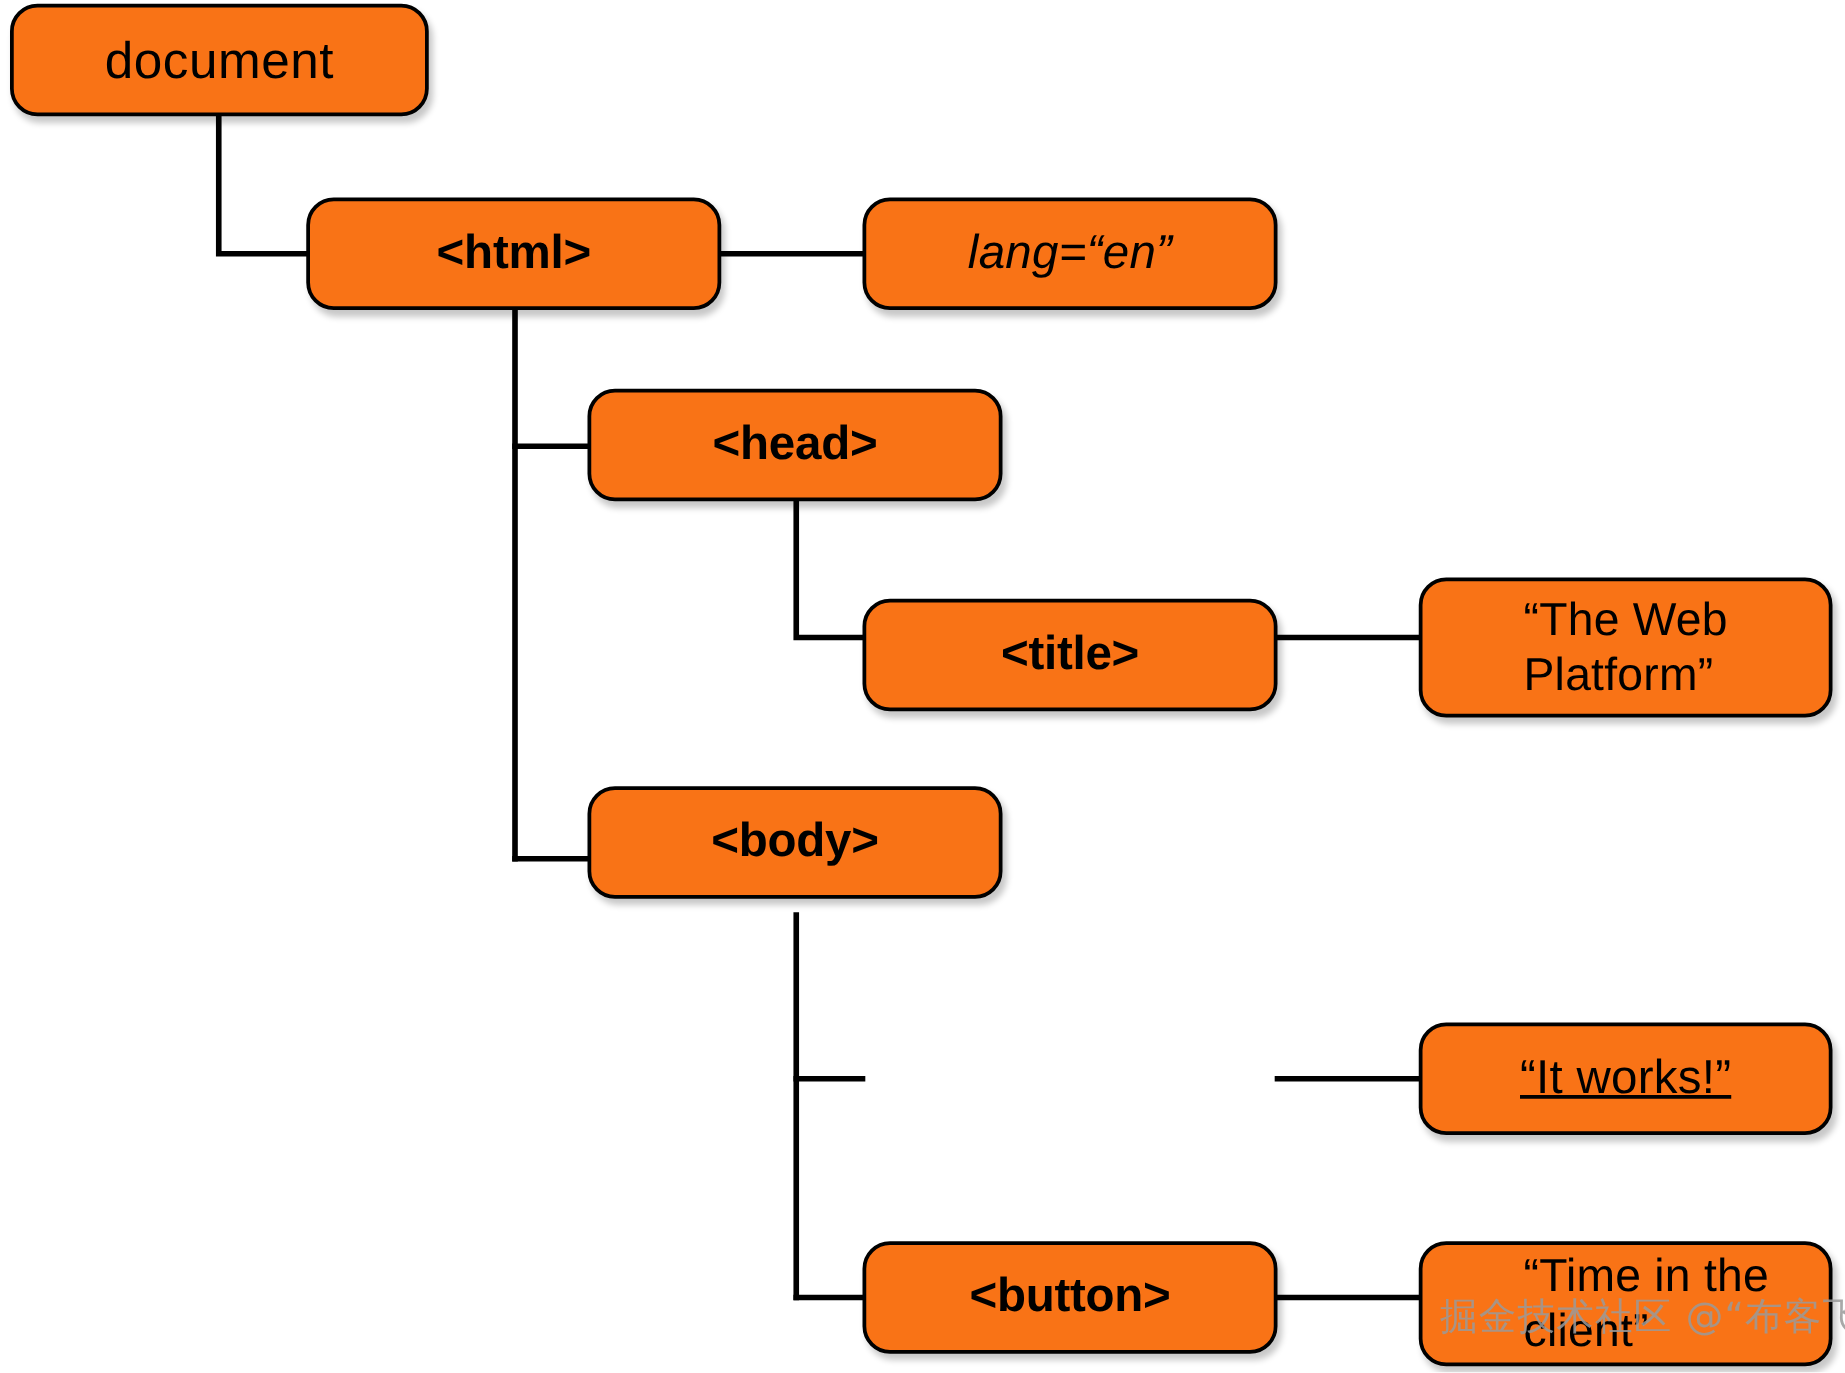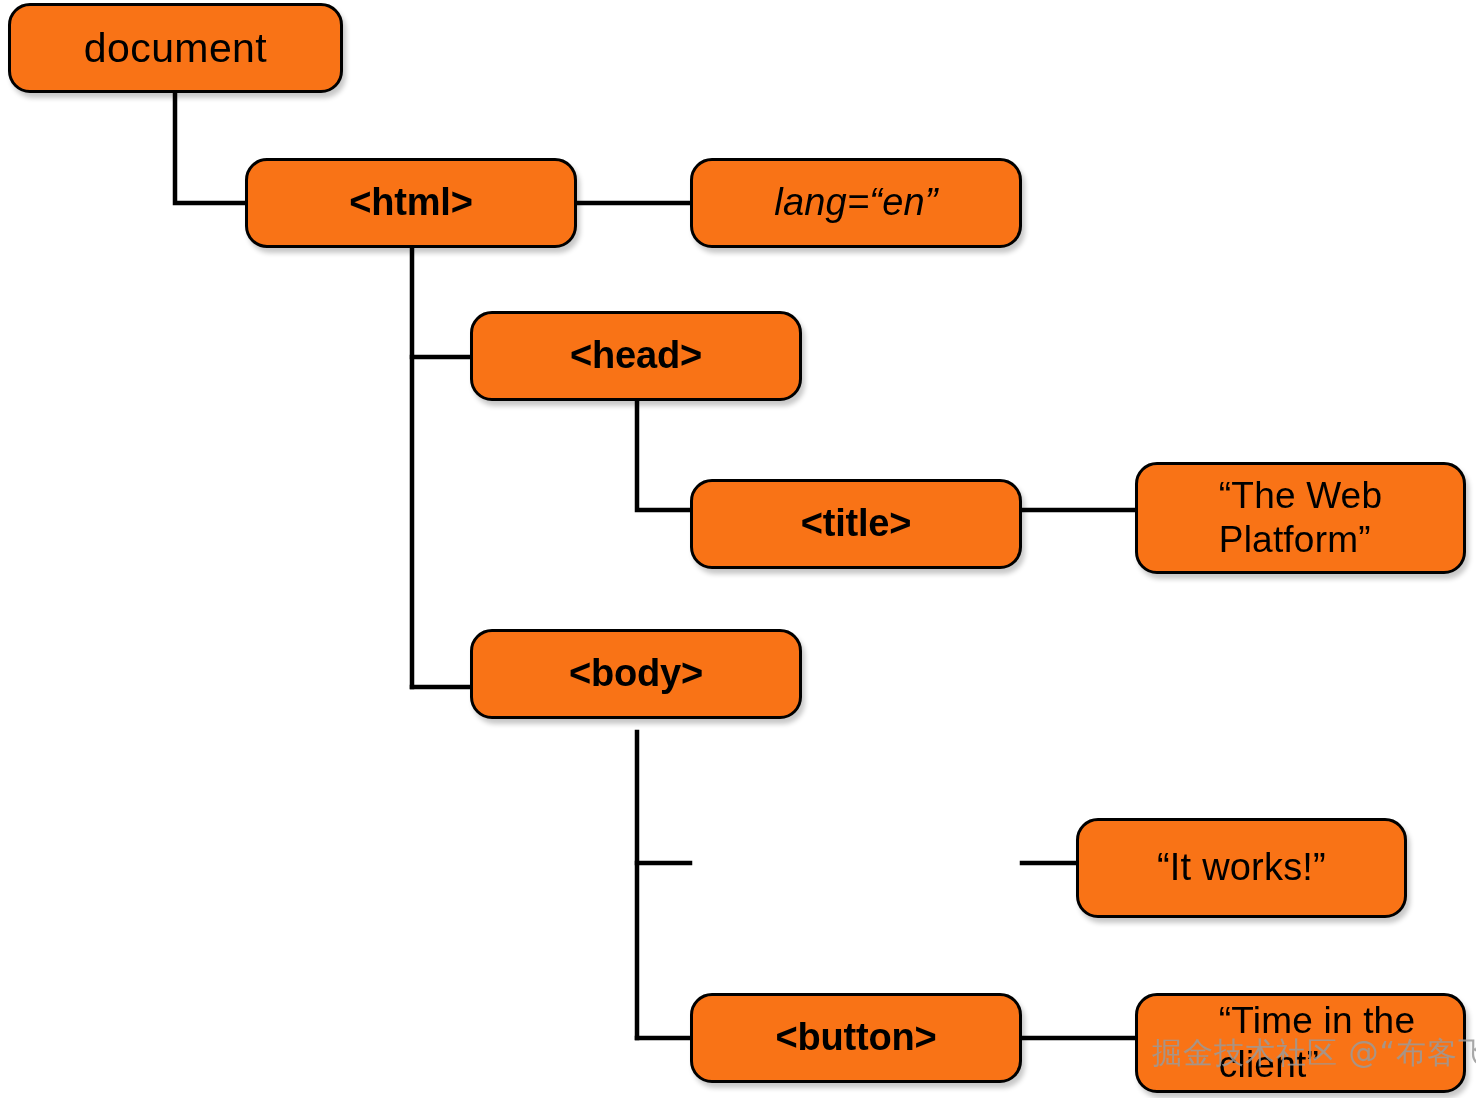--- a/index.html
+++ b/index.html
@@ -73,21 +73,21 @@
   }
 
   #n-document { left: 8px;    top: 3px;    width: 335px; height: 90px; }
   #n-html     { left: 245px;  top: 158px;  width: 332px; height: 90px; }
   #n-lang     { left: 690px;  top: 158px;  width: 332px; height: 90px; }
   #n-head     { left: 470px;  top: 311px;  width: 332px; height: 90px; }
   #n-title    { left: 690px;  top: 465px;  width: 332px; height: 90px; margin-top: 14px; }
   #n-titletxt { left: 1135px; top: 462px;  width: 331px; height: 112px; }
   #n-body     { left: 470px;  top: 629px;  width: 332px; height: 90px; }
   #n-h1       { left: 690px;  top: 818px;  width: 332px; height: 90px; }
-  #n-h1txt    { left: 1076px; top: 818px;  width: 331px; height: 100px; }
+  #n-h1txt    { left: 1135px; top: 818px;  width: 331px; height: 90px; text-decoration: underline; }
   #n-button   { left: 690px;  top: 993px;  width: 332px; height: 90px; }
   #n-buttontxt{ left: 1135px; top: 993px;  width: 331px; height: 100px; padding-left: 33px; }
 
   #watermark {
     position: absolute;
     left: 1152px;
     top: 1033px;
     width: 330px;
     font-size: 30px;
     letter-spacing: 1px;

